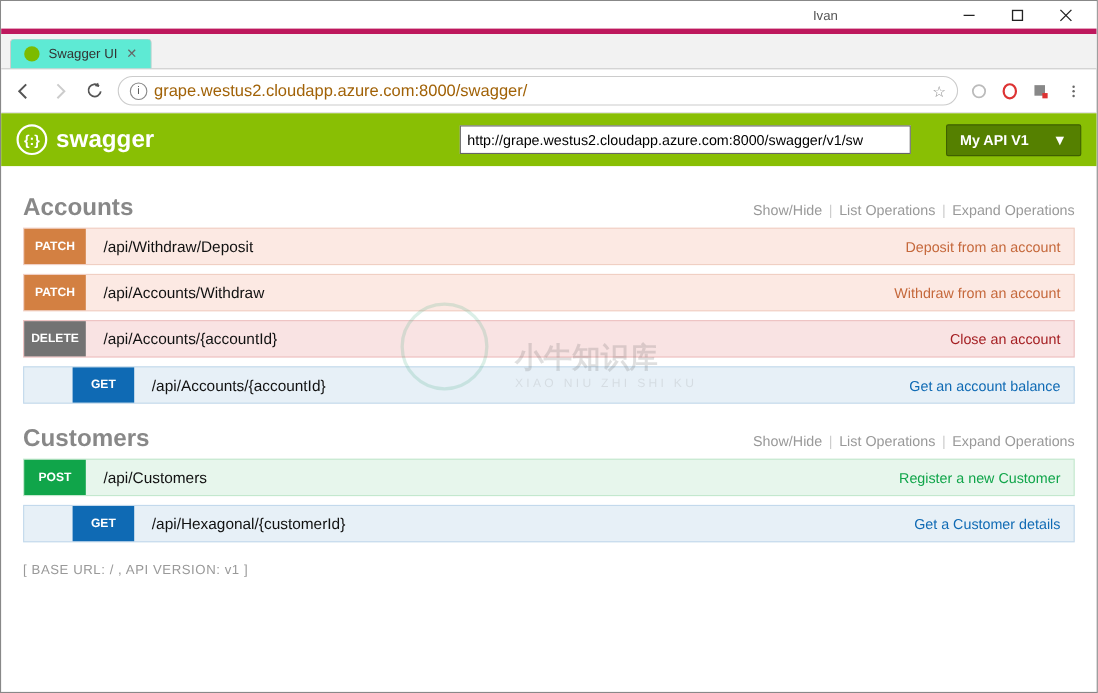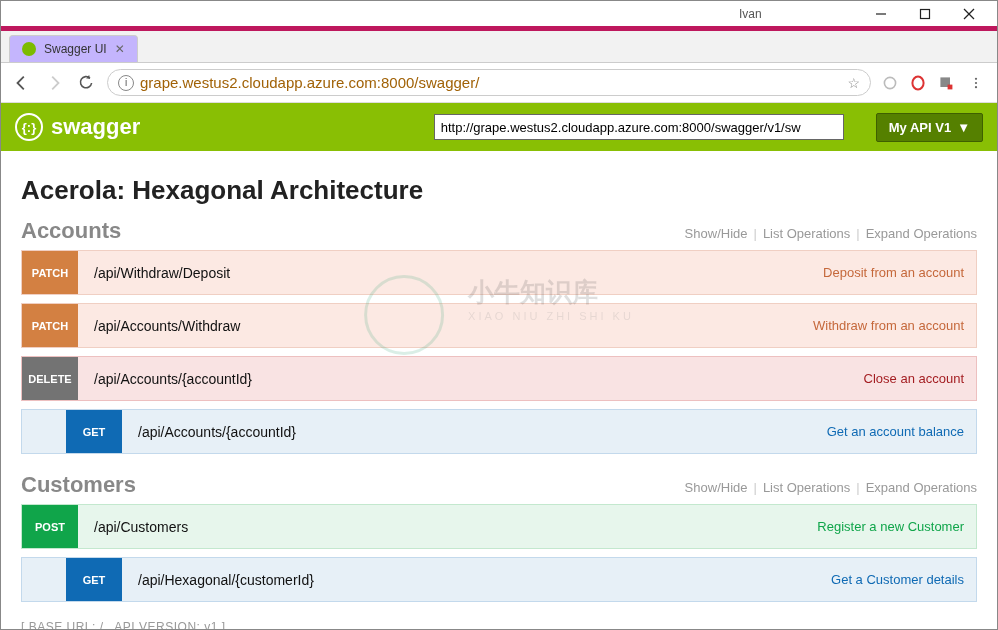--- a/index.html
+++ b/index.html
@@ -4,69 +4,69 @@
 <style>
   * { box-sizing: border-box; margin: 0; padding: 0; }
   body { font-family: Arial, Helvetica, sans-serif; font-size: 14px; background: #fff; width: 998px; height: 630px; overflow: hidden; border: 1px solid #888; }
   
   .titlebar { height: 30px; background: #fff; display: flex; align-items: center; justify-content: flex-end; padding: 0 6px; border-bottom: 5px solid #be185d; }
   .titlebar .user { color: #555; font-size: 12px; margin-right: auto; margin-left: auto; position: absolute; left: 50%; transform: translateX(240px); }
   .winbtn { width: 44px; height: 28px; display: flex; align-items: center; justify-content: center; color: #222; }
   .winbtn svg { width: 12px; height: 12px; }
   
   .tabstrip { height: 32px; background: #f2f2f2; display: flex; align-items: flex-end; padding-left: 8px; border-bottom: 1px solid #ccc; }
-  .tab { display: flex; align-items: center; gap: 8px; background: #c4b5fd; padding: 6px 12px; border: 1px solid #ccc; border-bottom: none; border-radius: 4px 4px 0 0; max-width: 200px; font-size: 12px; color: #333; }
+  .tab { display: flex; align-items: center; gap: 8px; background: #5eead4; padding: 6px 12px; border: 1px solid #ccc; border-bottom: none; border-radius: 4px 4px 0 0; max-width: 200px; font-size: 12px; color: #333; }
   .tab .fav { width: 14px; height: 14px; border-radius: 50%; background: #7cbb00; display: inline-block; }
   .tab .close { color: #666; }
   .newtab { margin-left: 6px; width: 24px; height: 24px; display:flex;align-items:center;justify-content:center; color:#777; }
   
   .addrbar { height: 40px; display: flex; align-items: center; gap: 10px; padding: 0 10px; border-bottom: 1px solid #ddd; }
   .navbtn { width: 22px; height: 22px; display:flex;align-items:center;justify-content:center; color:#555; }
   .navbtn.disabled { color: #bbb; }
   .urlbox { flex: 1; display: flex; align-items: center; border: 1px solid #ccc; border-radius: 20px; padding: 4px 10px; background: #fff; }
   .urlbox .info { width:16px;height:16px;border:1px solid #888;border-radius:50%;display:flex;align-items:center;justify-content:center;font-size:10px;color:#555;margin-right:6px; }
   .urlbox input { flex:1; border:none; outline:none; font-size:15px; color:#a16207; background:transparent; }
   .urlbox .star { color:#888; }
   .exticon { width:18px;height:18px;display:flex;align-items:center;justify-content:center; }
   
   .swhead { background: #89bf04; height: 48px; display:flex; align-items:center; padding: 0 14px; gap: 12px; }
   .swlogo { display:flex; align-items:center; gap:8px; color:#fff; font-weight:bold; font-size:22px; }
   .swlogo .logo { width:28px;height:28px;border:2px solid #fff;border-radius:50%;display:flex;align-items:center;justify-content:center;font-size:13px;color:#fff; }
   .swurlbox { margin-left: auto; margin-right: 20px; }
   .swurlbox input { width: 410px; height: 26px; border:1px solid #666; padding: 2px 6px; font-size:13px; }
-  .apisel { background:#558000; color:#fff; border:1px solid #3f6000; padding:6px 12px; font-weight:bold; font-size:13px; display:flex; align-items:center; gap:6px; border-radius:2px; }
+  .apisel { background:#558000; color:#fff; border:1px solid #3f6000; padding:6px 12px; font-weight:bold; font-size:13px; display:flex; align-items:center; gap:22px; border-radius:2px; }
   
   .content { padding: 24px 20px 10px 20px; }
   h1 { font-size: 26px; font-weight:bold; margin-bottom: 12px; color:#222; }
   .subtitle { color:#333; font-size:14px; margin-bottom: 40px; }
   .section-head { display:flex; align-items:baseline; margin-bottom:6px; }
   .section-head h2 { font-size:22px; font-weight:bold; color:#888; }
   .section-links { margin-left:auto; color:#bbb; font-size:13px; }
   .section-links span { color:#999; cursor:pointer; }
   .section-links .sep { margin:0 6px; color:#ccc; }
   .oplist { display:flex; flex-direction:column; gap:8px; margin-bottom:18px; }
-  .op { display:flex; align-items:center; height:45px; border:1px solid; padding-right:12px; }
+  .op { display:flex; align-items:center; height:34px; border:1px solid; padding-right:12px; }
   .op .method { width:56px; height:100%; display:flex;align-items:center;justify-content:center; color:#fff; font-weight:bold; font-size:11px; }
   .op .path { margin-left:16px; font-size:14px; color:#111; font-family: Arial, sans-serif; }
   .op .summary { margin-left:auto; font-size:13px; }
   .op-patch { background:#fce9e3; border-color:#f0cfc3; }
   .op-patch .method { background:#d38042; }
   .op-patch .summary { color:#c5683b; }
   .op-delete { background:#f9e3e3; border-color:#edc0c0; }
   .op-delete .method { background:#737373; }
   .op-delete .summary { color:#a41e22; }
   .op-get { background:#e7f0f7; border-color:#c3d9ec;padding-left:44px; }
   .op-get .method { background:#0f6ab4; }
   .op-get .summary { color:#0f6ab4; }
   .op-post { background:#e7f6ec; border-color:#c3e8ce; }
   .op-post .method { background:#10a54a; }
   .op-post .summary { color:#10a54a; }
   .baseurl { color:#999; font-size:12px; margin-top:8px; letter-spacing:0.5px; }
   
-  .watermark { position:absolute; left:50%; top:50%; transform:translate(-50%,-50%); opacity:0.18; pointer-events:none; font-size:28px; color:#2a7a9a; display:flex; align-items:flex-start; gap:24px; z-index:5; }
+  .watermark { position:absolute; left:50%; top:50%; transform:translate(-50%,-50%); opacity:0.18; pointer-events:none; font-size:28px; color:#2a7a9a; display:flex; align-items:flex-end; gap:24px; z-index:5; }
   .watermark .circ { width:80px;height:80px;border:3px solid #3aa77a;border-radius:50%; }
   .watermark .txt { display:flex;flex-direction:column; }
   .watermark .txt .big { font-size:26px; color:#555; font-weight:bold; }
   .watermark .txt .sm { font-size:11px; letter-spacing:3px; color:#888; }
 </style>
 </head>
 <body>
 
 <div class="watermark">
   <div class="circ"></div>
@@ -160,21 +160,20 @@
   <div class="swurlbox">
     <input value="http://grape.westus2.cloudapp.azure.com:8000/swagger/v1/sw" style="">
   </div>
   <div class="apisel">
     <span>My API V1</span>
     <span>▼</span>
   </div>
 </div>
 
 <div class="content">
-  <h1>Acerola: Hexagonal Architecture</h1>
 
   <div id="sections-mount">
       <div class="section-head">
         <h2>Accounts</h2>
         <div class="section-links"><span>Show/Hide</span><span class="sep">|</span><span>List Operations</span><span class="sep">|</span><span>Expand Operations</span></div>
       </div>
       <div class="oplist">
         <div class="op op-patch">
           <div class="method">PATCH</div>
           <div class="path">/api/Withdraw/Deposit</div>

